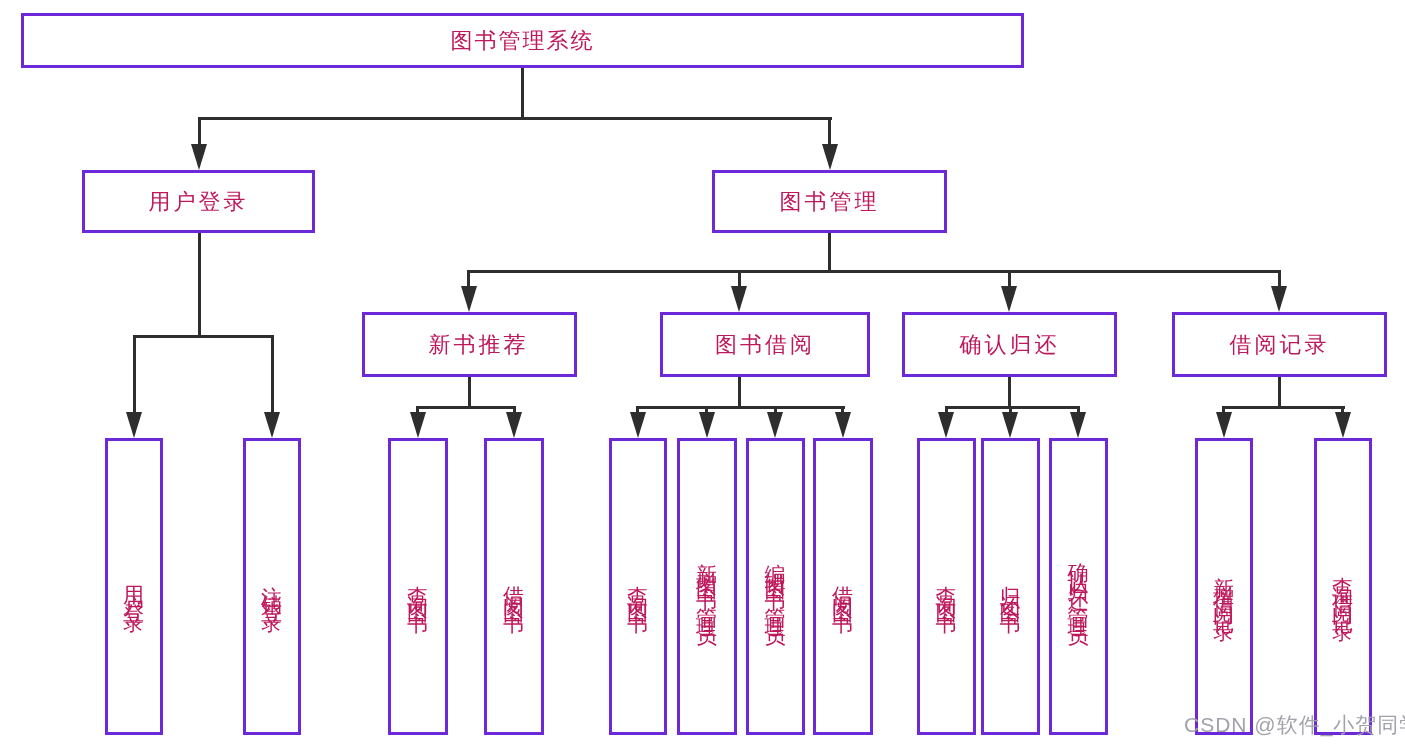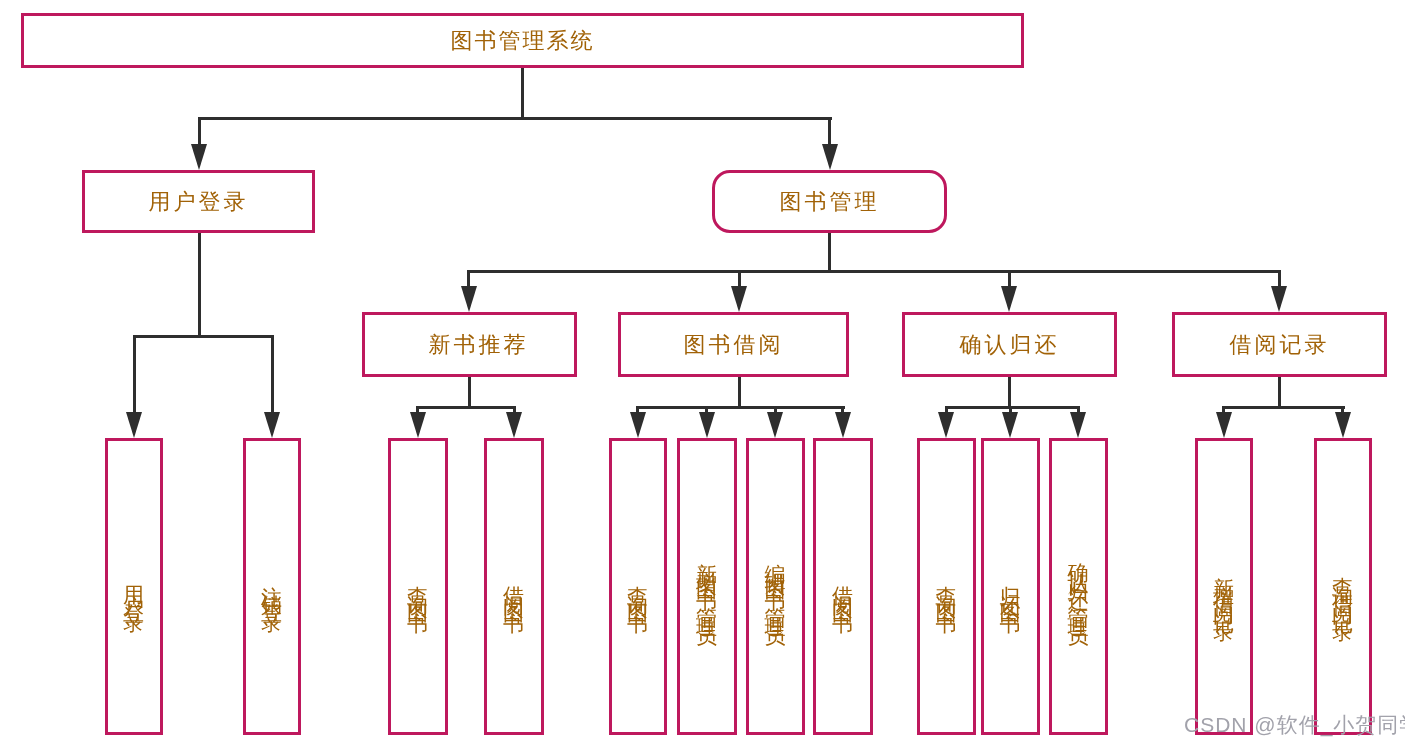--- a/index.html
+++ b/index.html
@@ -2,21 +2,21 @@
 <html><head>
 <meta charset="utf-8">
 <style>
   html,body{margin:0;padding:0;background:#ffffff;}
   .canvas{
     position:relative;width:1405px;height:747px;background:#ffffff;
     font-family:"Liberation Sans","DejaVu Sans",sans-serif;overflow:hidden;
   }
   .box{
     position:absolute;box-sizing:border-box;
-    border:3px solid #be185d;background:#ffffff;color:#a16207;
+    border:3px solid #6d28d9;background:#ffffff;color:#be185d;
     display:flex;align-items:center;justify-content:center;
     font-size:22px;letter-spacing:3px;white-space:nowrap;
   }
   .box.title{font-size:22px;letter-spacing:2px;}
   .leaf{
     writing-mode:vertical-rl;text-orientation:mixed;
     font-size:21px;letter-spacing:9px;line-height:1;
     white-space:normal;
   }
   .hl{position:absolute;height:3px;background:#2e2e2e;}
@@ -39,42 +39,42 @@
   <div class="box title" style="left:21px;top:13px;width:1003px;height:55px;">图书管理系统</div>
 
   <div class="vl" style="left:521px;top:68px;height:49px;"></div>
   <div class="hl" style="left:198px;top:117px;width:634px;"></div>
   <div class="vl" style="left:198px;top:117px;height:30px;"></div>
   <div class="vl" style="left:828px;top:117px;height:30px;"></div>
   <div class="arr" style="left:191px;top:144px;"></div>
   <div class="arr" style="left:822px;top:144px;"></div>
 
   <div class="box" style="left:82px;top:170px;width:233px;height:63px;">用户登录</div>
-  <div class="box" style="left:712px;top:170px;width:235px;height:63px;border-radius:18px;">图书管理</div>
+  <div class="box" style="left:712px;top:170px;width:235px;height:63px;">图书管理</div>
 
   <div class="vl" style="left:198px;top:233px;height:102px;"></div>
   <div class="hl" style="left:133px;top:335px;width:141px;"></div>
   <div class="vl" style="left:133px;top:335px;height:81px;"></div>
   <div class="vl" style="left:271px;top:335px;height:81px;"></div>
   <div class="arr" style="left:126px;top:412px;"></div>
   <div class="arr" style="left:264px;top:412px;"></div>
 
   <div class="vl" style="left:828px;top:233px;height:37px;"></div>
   <div class="hl" style="left:468px;top:270px;width:813px;"></div>
   <div class="vl" style="left:467px;top:270px;height:20px;"></div>
   <div class="vl" style="left:738px;top:270px;height:20px;"></div>
   <div class="vl" style="left:1008px;top:270px;height:20px;"></div>
   <div class="vl" style="left:1278px;top:270px;height:20px;"></div>
   <div class="arr" style="left:461px;top:286px;"></div>
   <div class="arr" style="left:731px;top:286px;"></div>
   <div class="arr" style="left:1001px;top:286px;"></div>
   <div class="arr" style="left:1271px;top:286px;"></div>
 
   <div class="box" style="left:362px;top:312px;width:215px;height:65px;padding-left:18px;">新书推荐</div>
-  <div class="box" style="left:618px;top:312px;width:231px;height:65px;">图书借阅</div>
+  <div class="box" style="left:660px;top:312px;width:210px;height:65px;">图书借阅</div>
   <div class="box" style="left:902px;top:312px;width:215px;height:65px;">确认归还</div>
   <div class="box" style="left:1172px;top:312px;width:215px;height:65px;">借阅记录</div>
 
   <div class="vl" style="left:468px;top:377px;height:29px;"></div>
   <div class="hl" style="left:417px;top:406px;width:99px;"></div>
   <div class="vl" style="left:416px;top:406px;height:10px;"></div>
   <div class="vl" style="left:513px;top:406px;height:10px;"></div>
   <div class="arr" style="left:410px;top:412px;"></div>
   <div class="arr" style="left:506px;top:412px;"></div>
 

